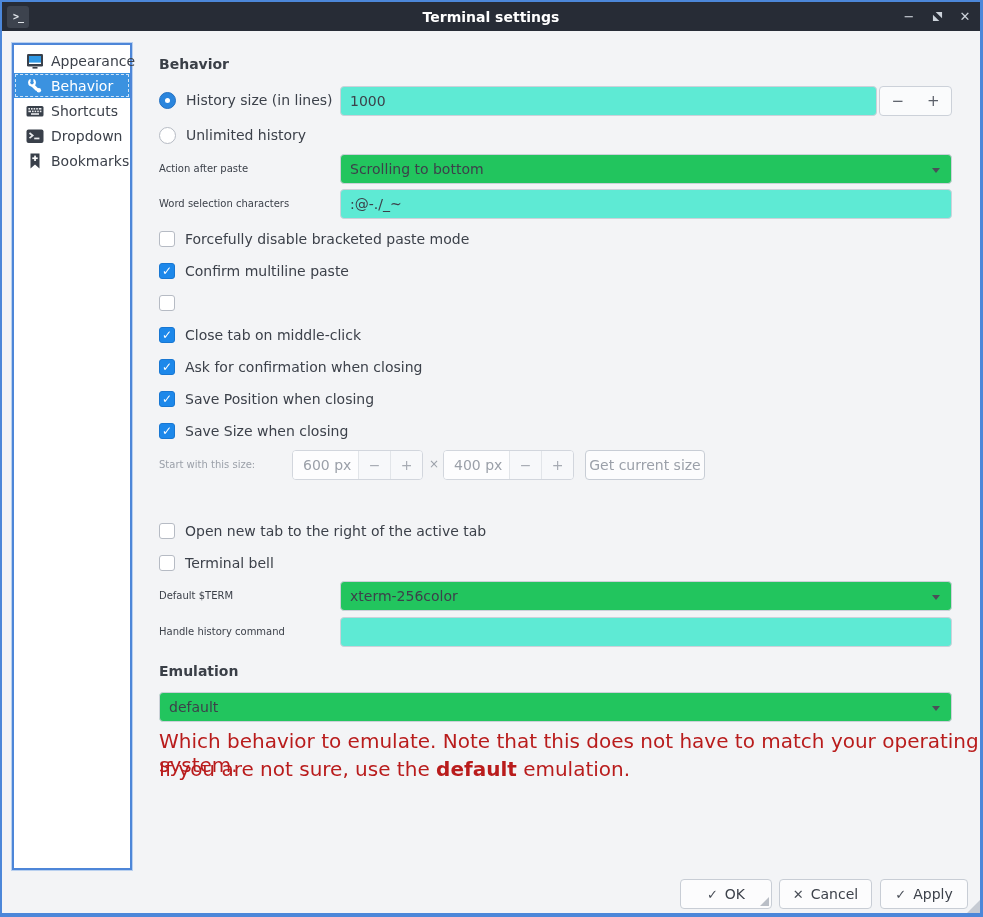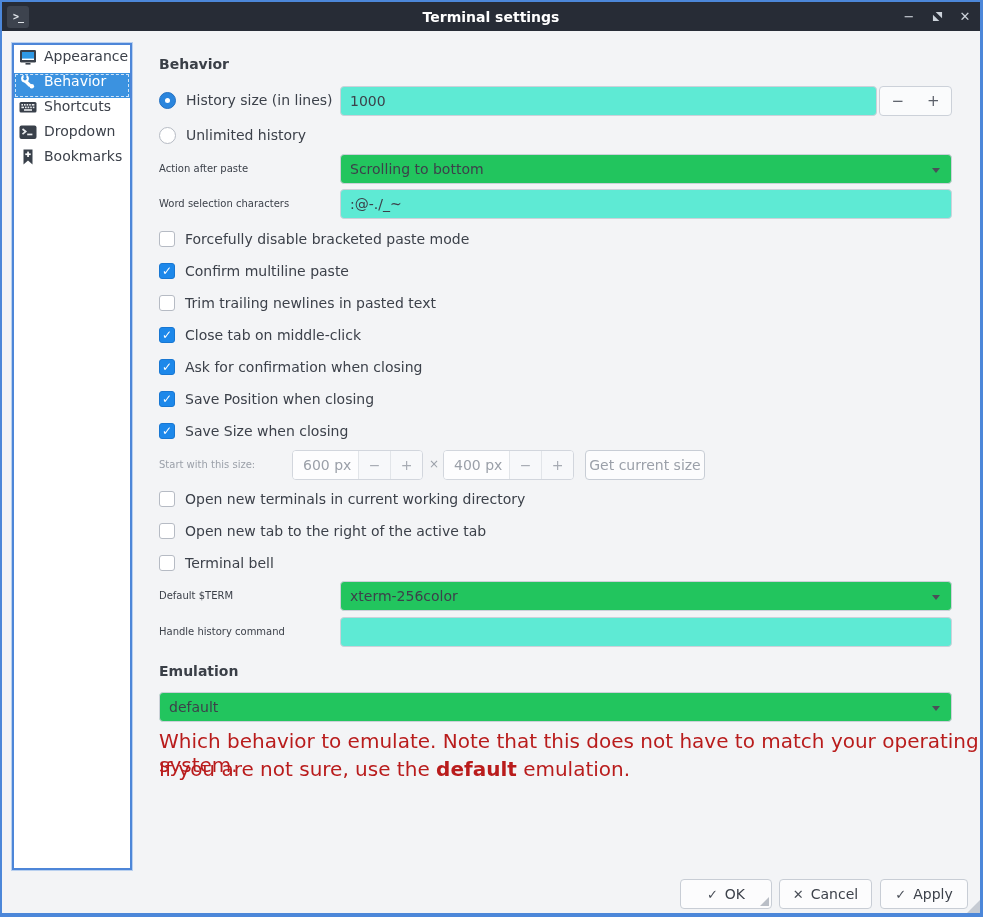--- a/index.html
+++ b/index.html
@@ -36,22 +36,22 @@
   .win-btn { color:#ccd2da; font-size:13px; width:14px; text-align:center; cursor:default; line-height:1; }
   .win-btn svg { display:block; margin:0 auto; }
 
   
   .sidebar {
     position:absolute; left:10px; top:41px; width:120px; height:827px;
     background:#ffffff; border:2px solid #4d86d8;
     box-shadow:0 0 0 1px #b9d0ef; padding-top:3px;
   }
   .side-item {
-    height:25px; display:flex; gap:7px;
-    padding-left:5px; font-size:14px; color:#3c414a; cursor:default;
+    height:25px; display:flex; align-items:center; gap:7px;
+    padding-left:12px; font-size:14px; color:#3c414a; cursor:default;
   }
   .side-item .icon { width:18px; height:18px; flex:0 0 18px; }
   .side-item.selected {
     background:#3b92e0; color:#ffffff;
     outline:1px dashed #cfe3f8; outline-offset:-2px;
   }
 
   
   .section-header { position:absolute; left:157px; font-size:14px; font-weight:bold; color:#3a3f47; }
   .field-label { position:absolute; left:157px; font-size:10px; color:#3c414a; height:20px; line-height:20px; }
@@ -260,21 +260,20 @@
     <span class="check-label">Forcefully disable bracketed paste mode</span>
   </div>
   <div class="check-row" style="top:259px">
     <span class="checkbox checked">
         <span class="tick">✓</span>
       </span>
     <span class="check-label">Confirm multiline paste</span>
   </div>
   <div class="check-row" style="top:291px">
     <span class="checkbox"></span>
-    <span class="check-label">Trim trailing newlines in pasted text</span>
   </div>
   <div class="check-row" style="top:323px">
     <span class="checkbox checked">
         <span class="tick">✓</span>
       </span>
     <span class="check-label">Close tab on middle-click</span>
   </div>
   <div class="check-row" style="top:355px">
     <span class="checkbox checked">
         <span class="tick">✓</span>
@@ -303,24 +302,20 @@
   <div class="times-sep" style="left:427px">×</div>
   <div class="spin" style="left:441px">
     <span class="spin-val">400 px</span>
     <span class="spin-btn">−</span>
     <span class="spin-btn">+</span>
   </div>
   <div class="btn dim-btn" style="left:583px; top:448px; width:120px">
     <span>Get current size</span>
   </div>
 
-  <div class="check-row" style="top:487px">
-    <span class="checkbox"></span>
-    <span class="check-label">Open new terminals in current working directory</span>
-  </div>
   <div class="check-row" style="top:519px">
     <span class="checkbox"></span>
     <span class="check-label">Open new tab to the right of the active tab</span>
   </div>
   <div class="check-row" style="top:551px">
     <span class="checkbox"></span>
     <span class="check-label">Terminal bell</span>
   </div>
 
   <div class="field-label" style="top:584px">Default $TERM</div>

